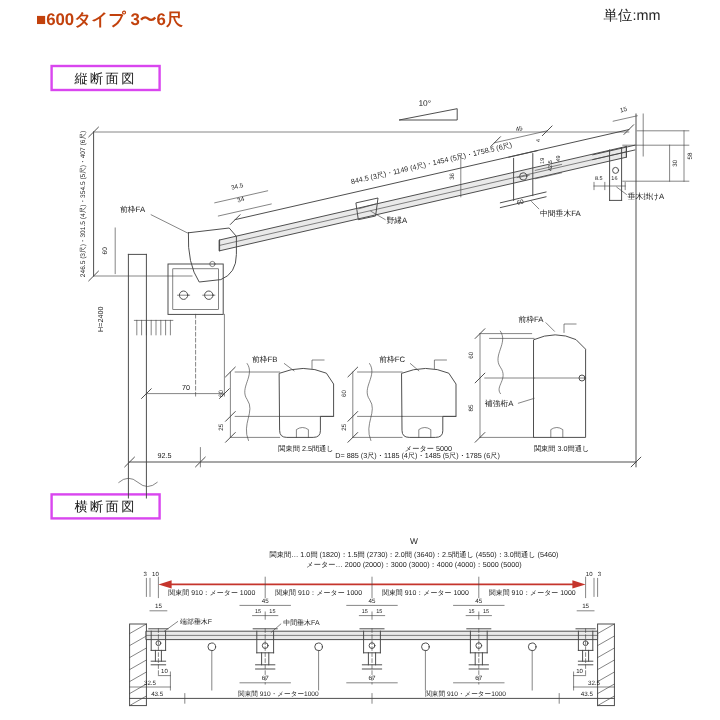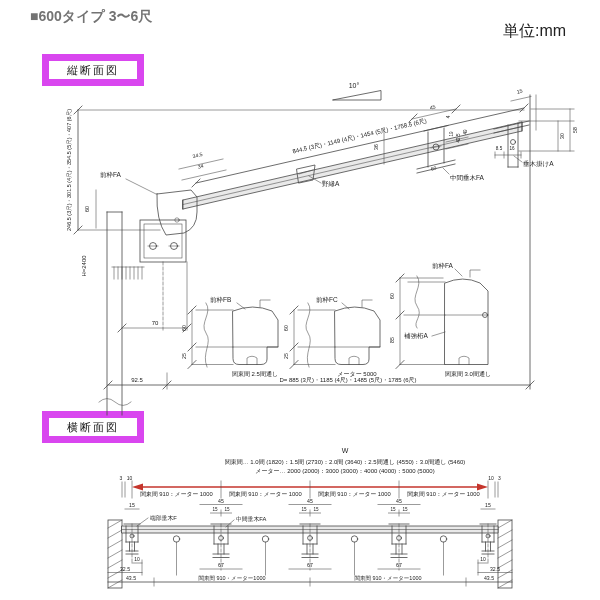--- a/index.html
+++ b/index.html
@@ -1,21 +1,21 @@
 <!DOCTYPE html>
 <html style="--accent: #c5352c; --ink: #474747;"><head>
 <meta charset="utf-8">
 <style>
   html,body{margin:0;padding:0}
   body{width:600px;height:600px;position:relative;background:#fff;
        font-family:"Liberation Sans","DejaVu Sans",sans-serif;color:#1c1c1c;overflow:hidden}
   .abs{position:absolute}
-  #title{left:30px;top:8px;font-weight:bold;font-size:14px;color:#737373}
-  #unit{left:503px;top:21px;font-size:16px;color:#222}
-  .secbox{width:88px;height:18px;border:7px solid #d946ef;display:flex;align-items:center;
+  #title{left:30px;top:8px;font-weight:bold;font-size:14px;color:#c2410c}
+  #unit{left:503px;top:5px;font-size:12px;color:#222}
+  .secbox{width:88px;height:18px;border:2px solid #d946ef;display:flex;align-items:center;
           justify-content:center;font-size:11px;color:#151515;background:#fff;letter-spacing:2px}
   #sec1box{left:42px;top:54px}
   #sec2box{left:42px;top:411px}
   svg{position:absolute;left:0;overflow:visible}
   #s1{top:70px}
   #s2{top:440px}
   svg line,svg path,svg rect,svg circle,svg polyline,svg polygon{
       stroke:var(--ink,#474747);stroke-width:.8;fill:none;stroke-linecap:square}
   svg .thin{stroke-width:.55}
   svg .dash{stroke-dasharray:3 2;stroke-width:.55}

